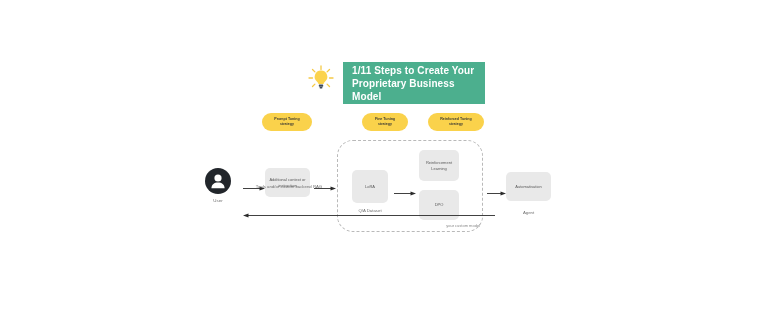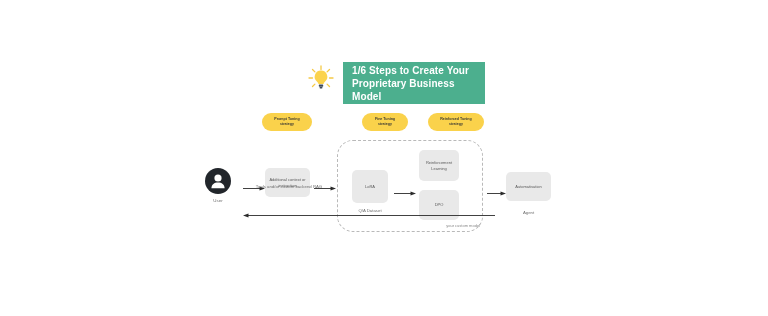--- a/index.html
+++ b/index.html
@@ -167,21 +167,21 @@
         <line x1="7.5" y1="24.5" x2="9.9" y2="22.1"></line>
         <line x1="24.5" y1="24.5" x2="22.1" y2="22.1"></line>
       </g>
       <path d="M16 8.5 a6.3 6.3 0 0 1 3.7 11.4 c-0.8 0.6 -1.1 1.3 -1.1 2.1 h-5.2 c0 -0.8 -0.3 -1.5 -1.1 -2.1 A6.3 6.3 0 0 1 16 8.5 z" fill="#FBD34D"></path>
       <rect x="13.8" y="22.6" width="4.4" height="2.1" rx="0.6" fill="#3f4a5a"></rect>
       <rect x="14.5" y="24.9" width="3" height="1.5" rx="0.7" fill="#3f4a5a"></rect>
     </svg>
   </div>
 
   <div class="header-banner">
-    <span class="header-title">1/6 Steps to Create Your Proprietary Business Model</span>
+    <span class="header-title">1/11 Steps to Create Your Proprietary Business Model</span>
   </div>
 
   <div class="tag" id="tag-prompt">
     <span class="tag-l1">Prompt Tuning</span>
     <span class="tag-l2">strategy</span>
   </div>
   <div class="tag" id="tag-fine">
     <span class="tag-l1">Fine Tuning</span>
     <span class="tag-l2">strategy</span>
   </div>

